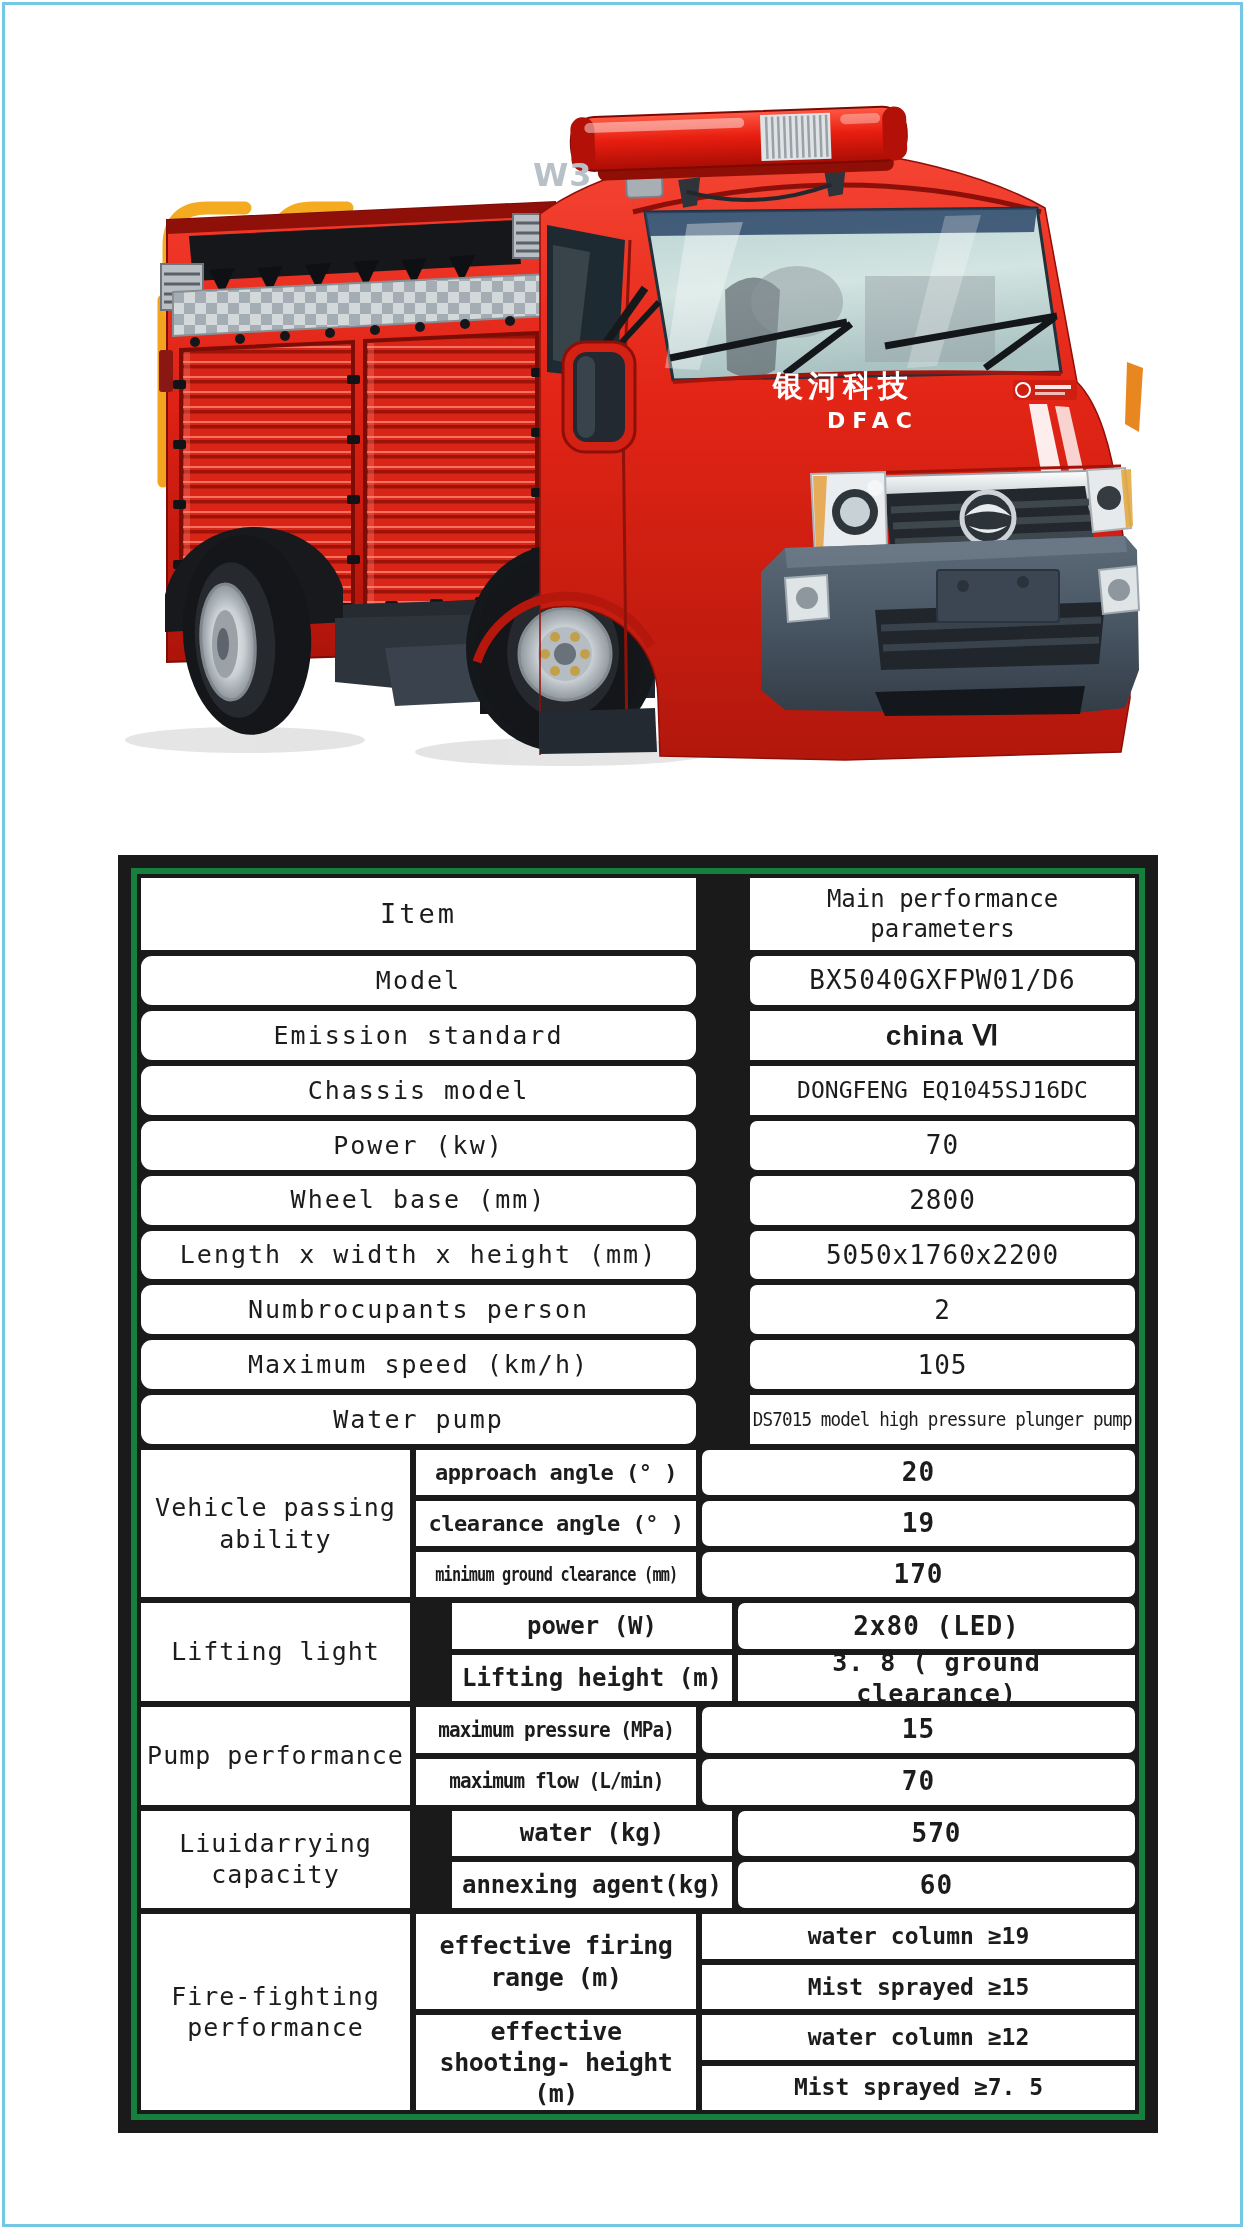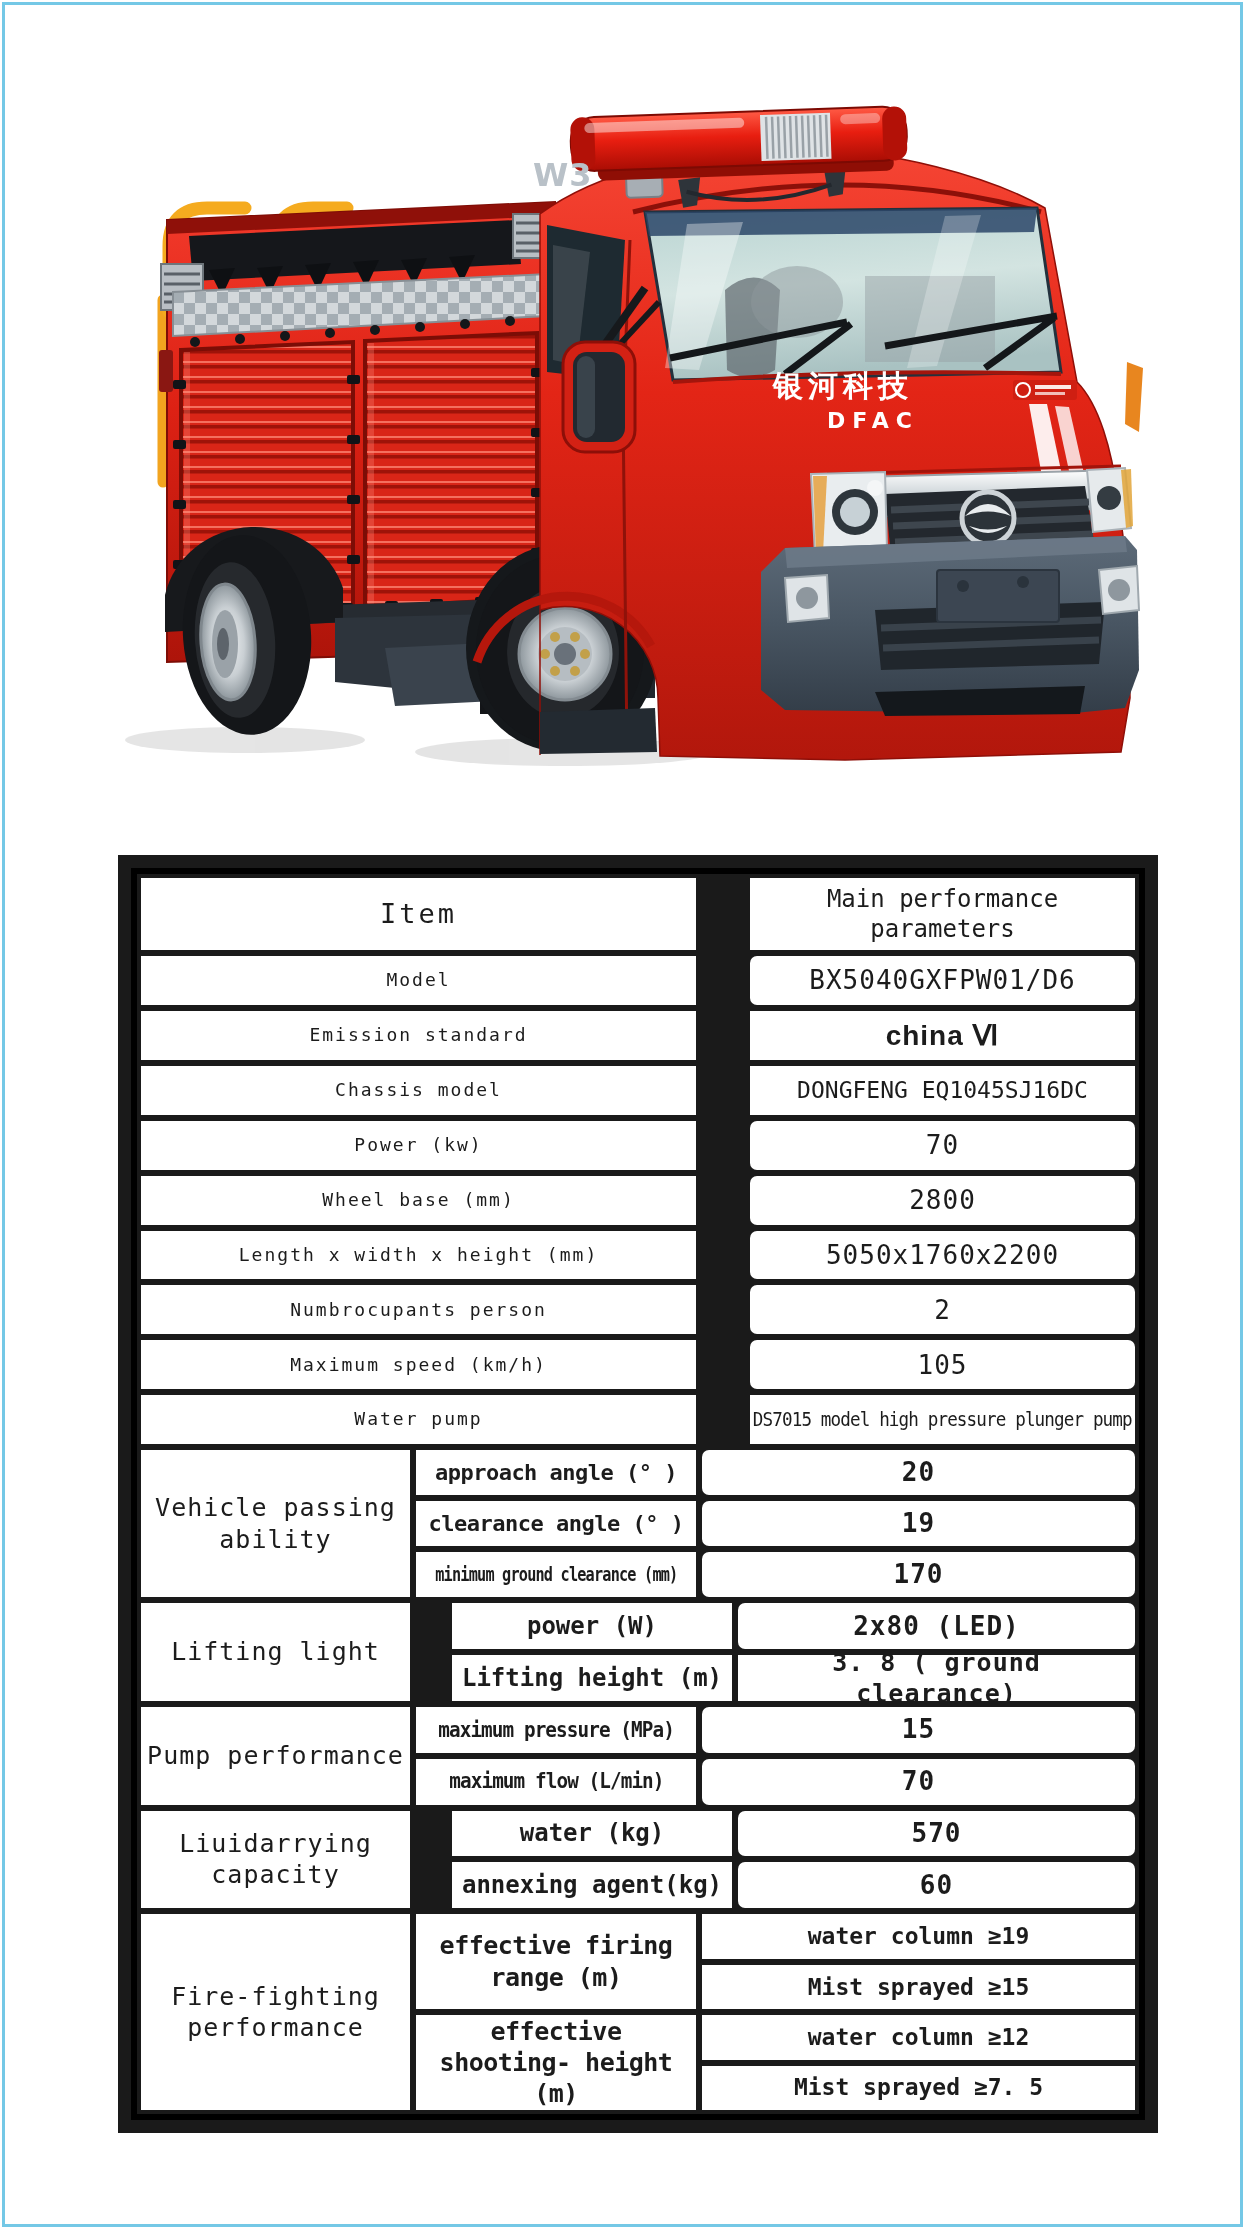--- a/index.html
+++ b/index.html
@@ -4,42 +4,42 @@
 <style>
   html,body{margin:0;padding:0;background:#fff;}
   #canvas{position:relative;width:1245px;height:2229px;background:#ffffff;overflow:hidden;
           font-family:"DejaVu Sans Mono","Liberation Sans",monospace;}
   .frame{position:absolute;inset:2px;border:3px solid #74c8e6;pointer-events:none;}
 
   .truck{position:absolute;left:85px;top:50px;width:1080px;height:770px;}
 
   
   .tbl{position:absolute;left:118px;top:855px;width:1002px;height:1240px;
-       border:13px solid #1a1a1a;padding:6px;background:#000000;}
+       border:13px solid #1a1a1a;padding:6px;background:#15803d;}
   .inner{width:100%;height:100%;background:#1a1a1a;padding:4px;box-sizing:border-box;
          display:flex;flex-direction:column;gap:6px;}
   .r{display:flex;gap:6px;flex:1;min-height:0;}
   .r.hdr{flex:0 0 72px;}
   .r.sp2{flex:2;} .r.sp3{flex:3;} .r.sp4{flex:4;}
   .cell{background:#fff;display:flex;align-items:center;justify-content:center;
         text-align:center;color:#1c1c1c;overflow:hidden;padding:0 6px;}
   .c-label{flex:0 0 543px;}
   .c-value{flex:1;margin-left:48px;}
   .g-label{flex:0 0 257px;}
   .g-body{flex:1;display:flex;flex-direction:column;gap:6px;}
   .s-row{flex:1;display:flex;gap:6px;min-height:0;font-weight:bold;}
   .s-label{flex:0 0 268px;}
   .s-value{flex:1;}
   .v-stack{flex:1;display:flex;flex-direction:column;gap:6px;}
   .v-cell{flex:1;text-align:right;}
   .cell span{display:block;line-height:1.25;}
 
   .hd-item{font-size:27px;letter-spacing:3px;}
   .hd-val{font-size:24px;letter-spacing:0;}
-  .lab{font-size:18px;letter-spacing:2px;}
+  .lab{font-size:25px;letter-spacing:2px;border-radius:11px;}
   .val{font-size:25px;letter-spacing:1px;}
   .num{font-size:26px;letter-spacing:1px;border-radius:7px;}
   .big{font-size:28px;letter-spacing:1px;font-family:"Liberation Sans",sans-serif;font-weight:bold;}
   .val-mid{font-size:23px;letter-spacing:0;}
   .cond span{font-size:20px;letter-spacing:-1px;transform:scaleX(.88);transform-origin:center;white-space:nowrap;}
   .glab{font-size:25px;letter-spacing:1px;}
   .sub{font-size:22px;letter-spacing:-0.5px;}
   .sub-mid{font-size:24px;letter-spacing:0;margin-left:36px;}
   .sub-sm span{font-size:21px;letter-spacing:-1px;transform:scaleX(.92);white-space:nowrap;}
   .cond2 span{font-size:19px;letter-spacing:-1px;transform:scaleX(.8);white-space:nowrap;}

